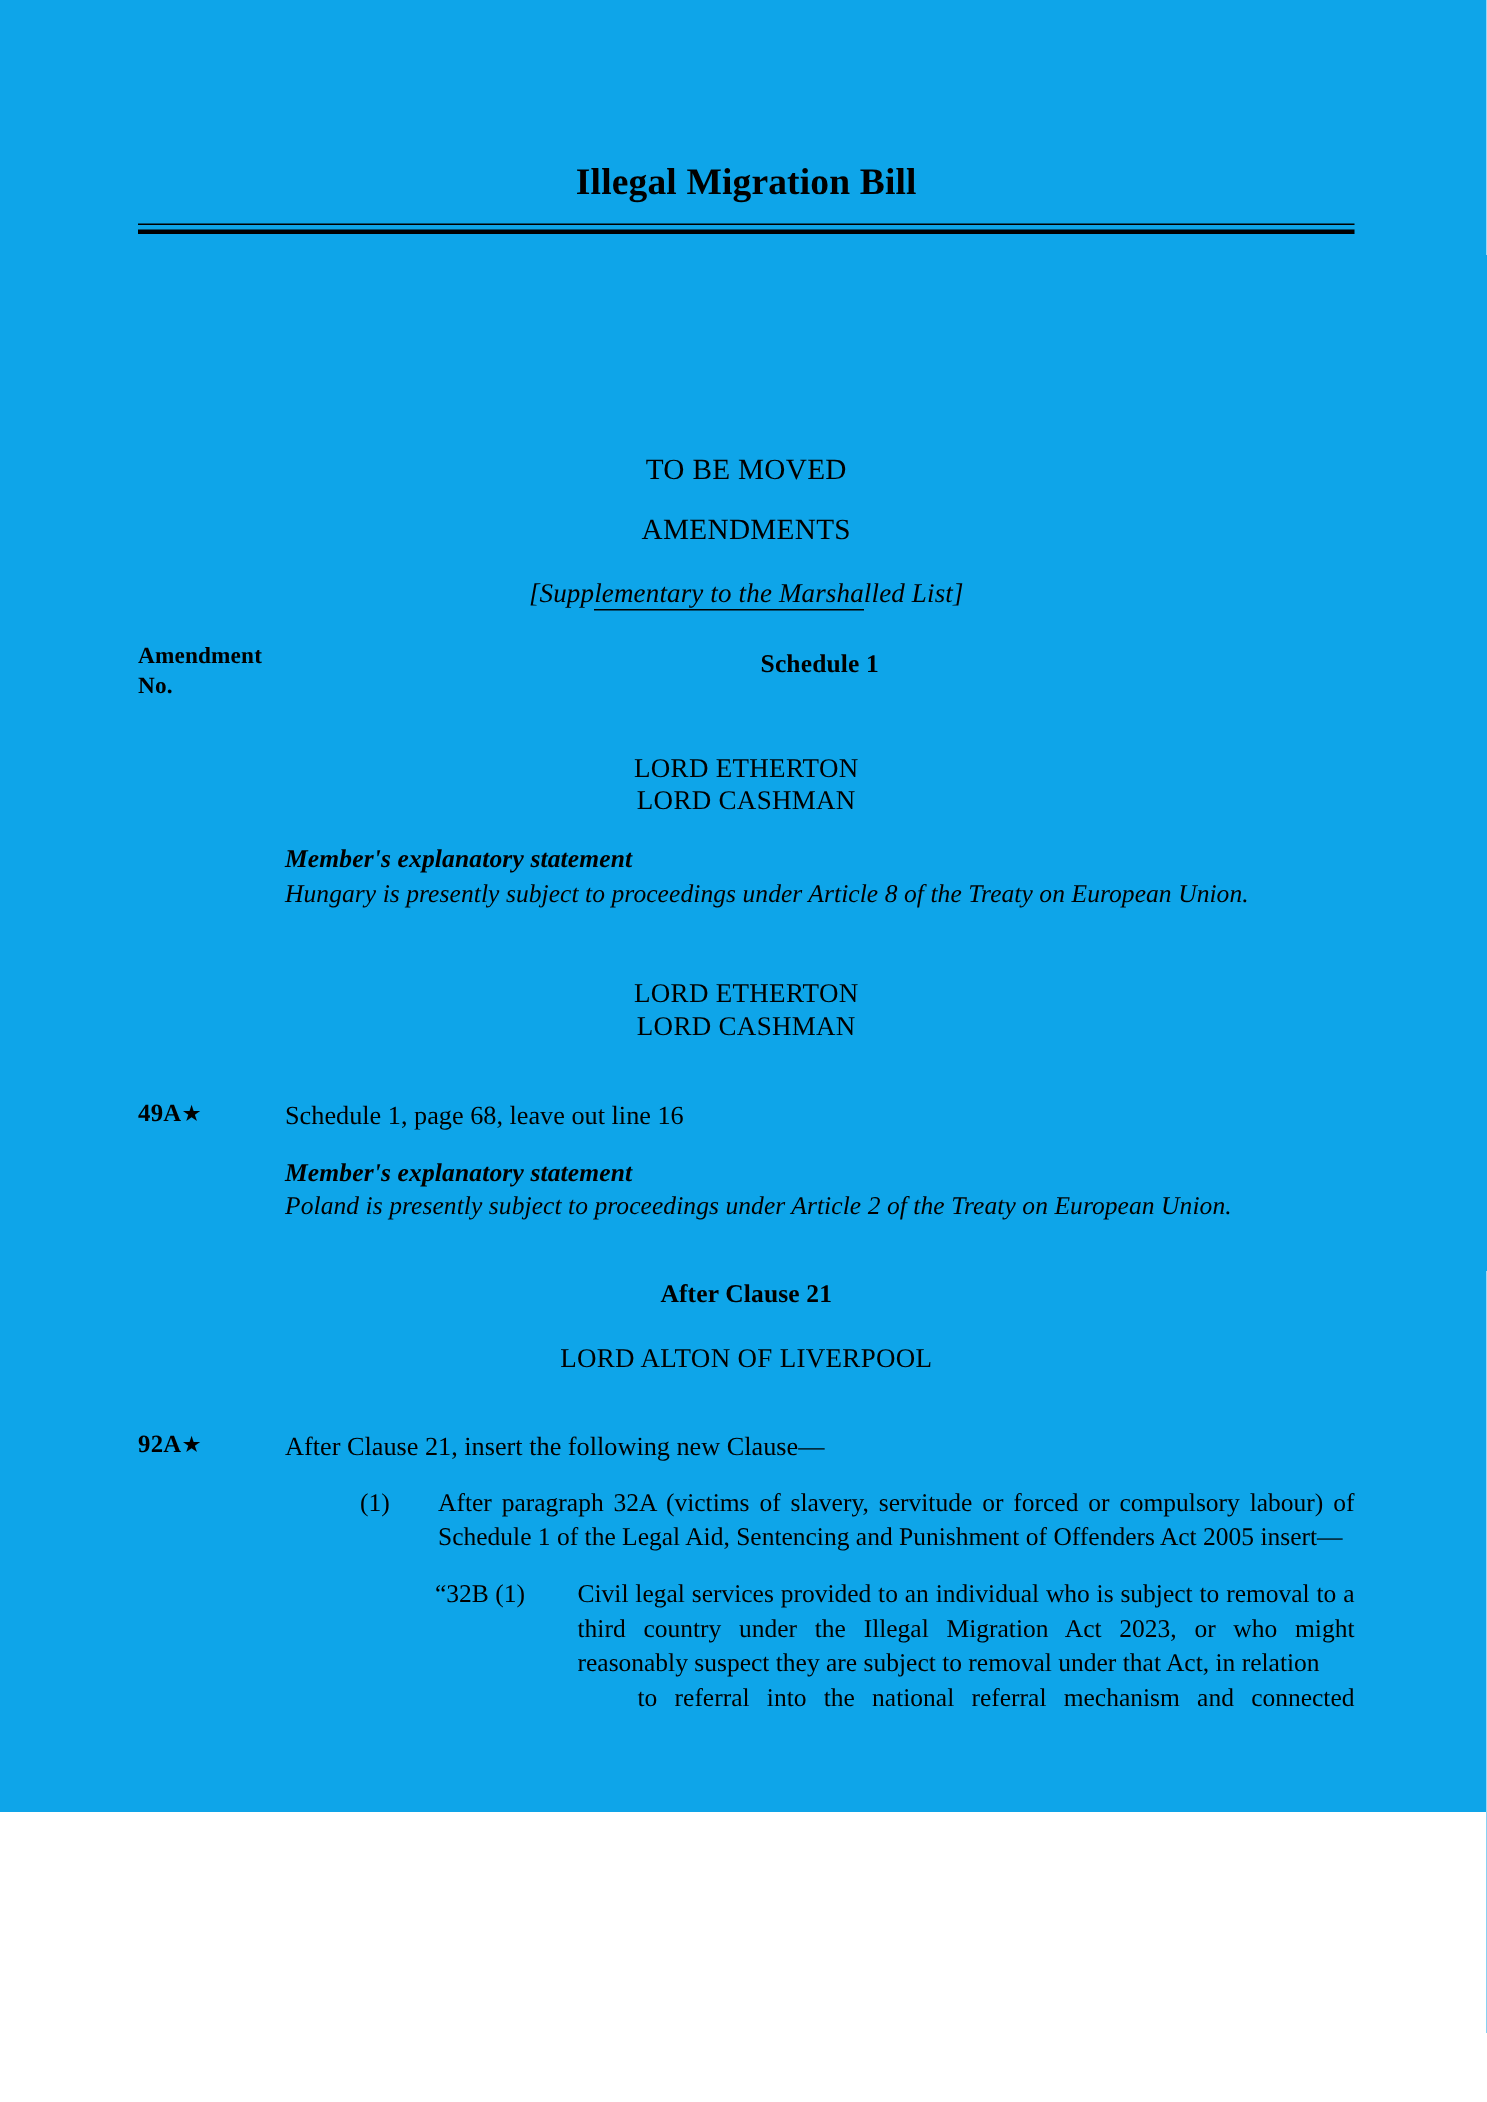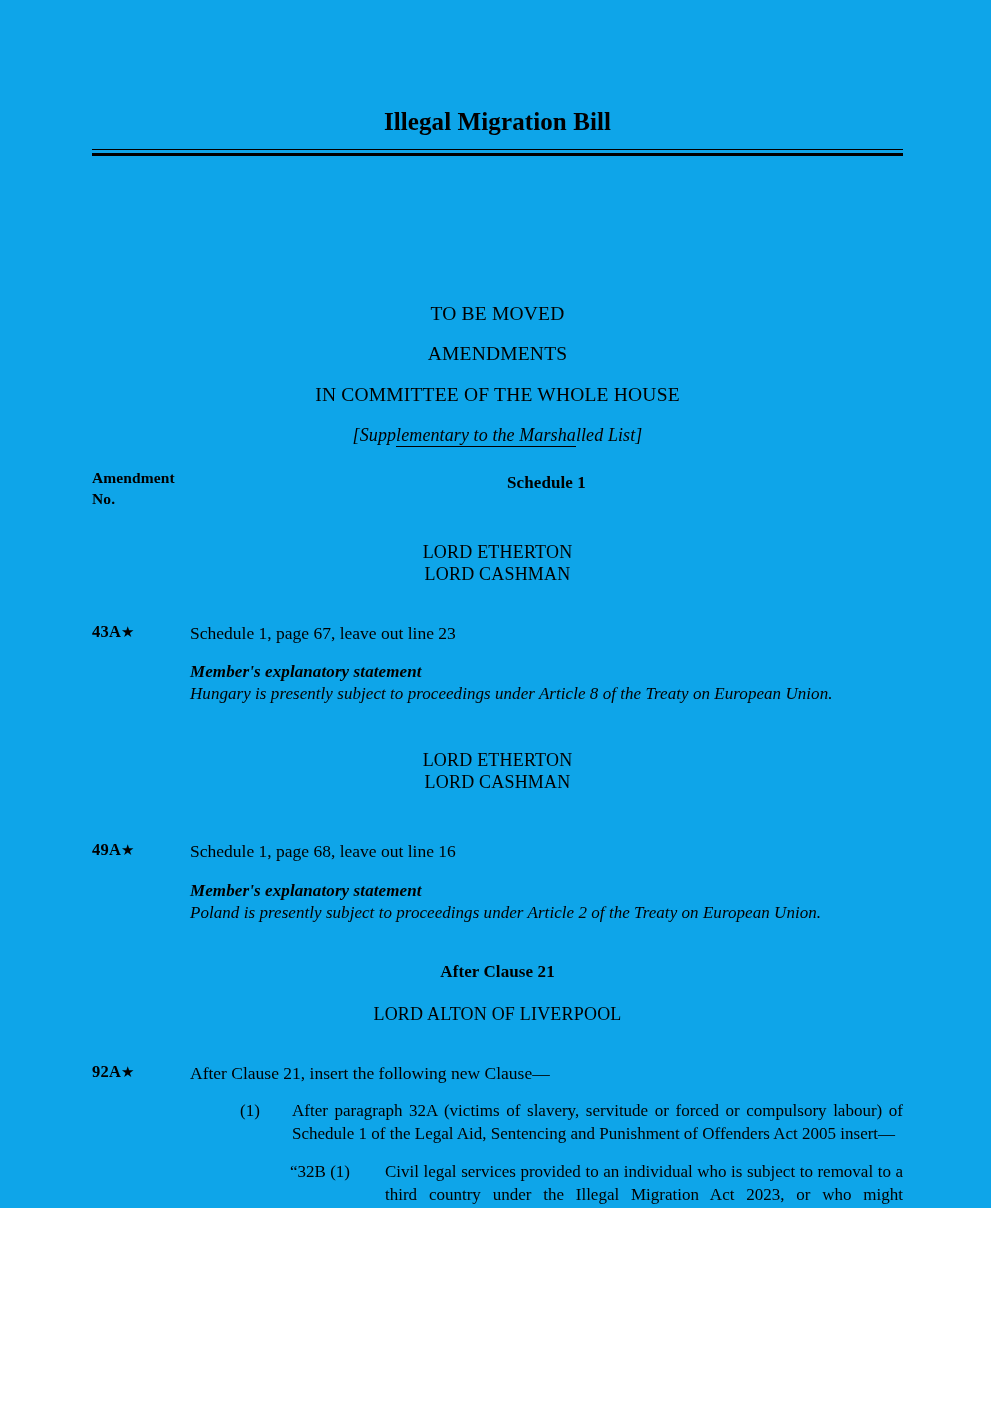--- a/index.html
+++ b/index.html
@@ -264,52 +264,47 @@
 
     <div class="rule-double">
       <div class="rule-thin"></div>
       <div class="rule-gap"></div>
       <div class="rule-thick"></div>
     </div>
 
     <div class="head-block">
       <div class="head-line">TO BE MOVED</div>
       <div class="head-line">AMENDMENTS</div>
-      <div class="head-line">IN COMMITTEE OF THE WHOLE HOUSE</div>
       <div class="head-supp"><span>[Supp</span><span class="u-part">lementary to the Marsha</span><span>lled List]</span></div>
     </div>
 
     <div class="colhead-row">
       <div class="colhead-left">
         <div>Amendment</div>
         <div>No.</div>
       </div>
       <div class="colhead-centre">Schedule 1</div>
     </div>
 
     <div class="sponsors" style="margin-top:30px;">
       <span class="name">LORD ETHERTON</span>
       <span class="name">LORD CASHMAN</span>
     </div>
 
-    <div class="amend" style="margin-top:36px;">
-      <div class="amend-no"><span>43A</span><span class="star">★</span></div>
-      <div class="amend-body">Schedule 1, page 67, leave out line 23</div>
-    </div>
     <div class="expl">
       <div class="expl-head">Member's explanatory statement</div>
       <div class="expl-text">Hungary is presently subject to proceedings under Article 8 of the Treaty on European Union.</div>
     </div>
 
     <div class="sponsors" style="margin-top:45px;">
       <span class="name">LORD ETHERTON</span>
       <span class="name">LORD CASHMAN</span>
     </div>
 
-    <div class="amend" style="margin-top:46px;">
+    <div class="amend" style="margin-top:36px;">
       <div class="amend-no"><span>49A</span><span class="star">★</span></div>
       <div class="amend-body">Schedule 1, page 68, leave out line 16</div>
     </div>
     <div class="expl">
       <div class="expl-head">Member's explanatory statement</div>
       <div class="expl-text">Poland is presently subject to proceedings under Article 2 of the Treaty on European Union.</div>
     </div>
 
     <div class="sec-head" style="margin-top:38px;">After Clause 21</div>
 

